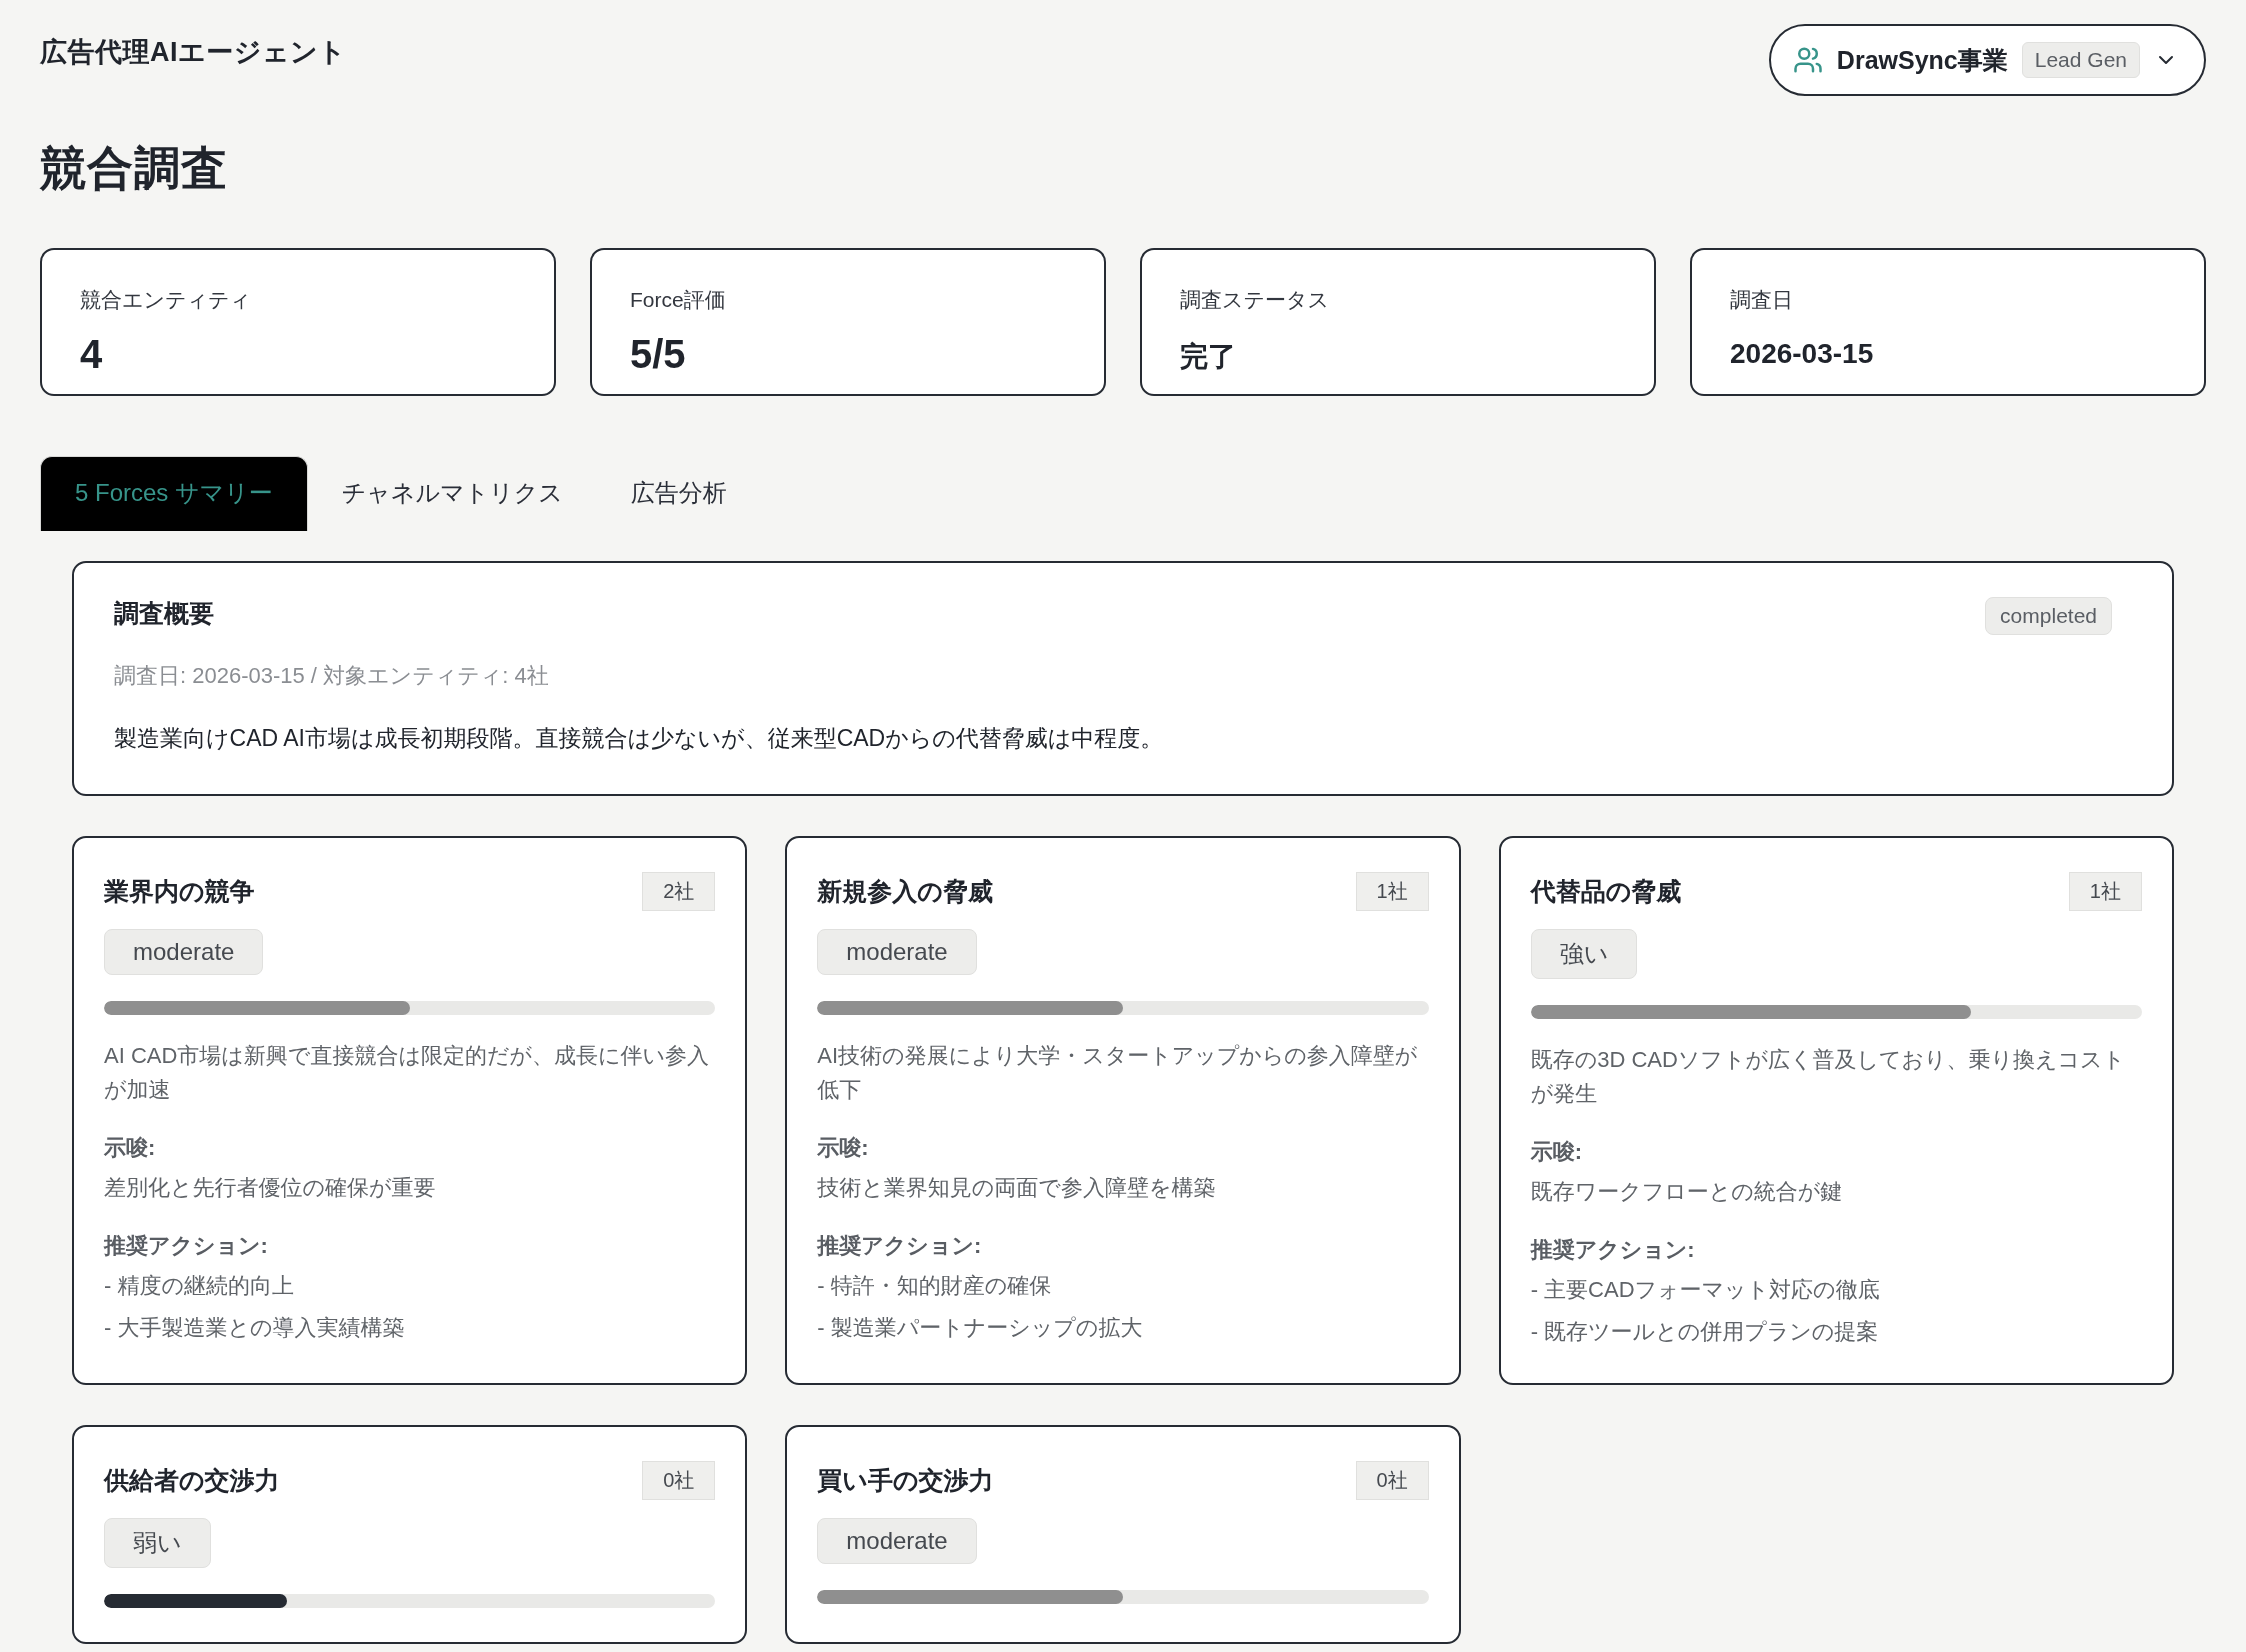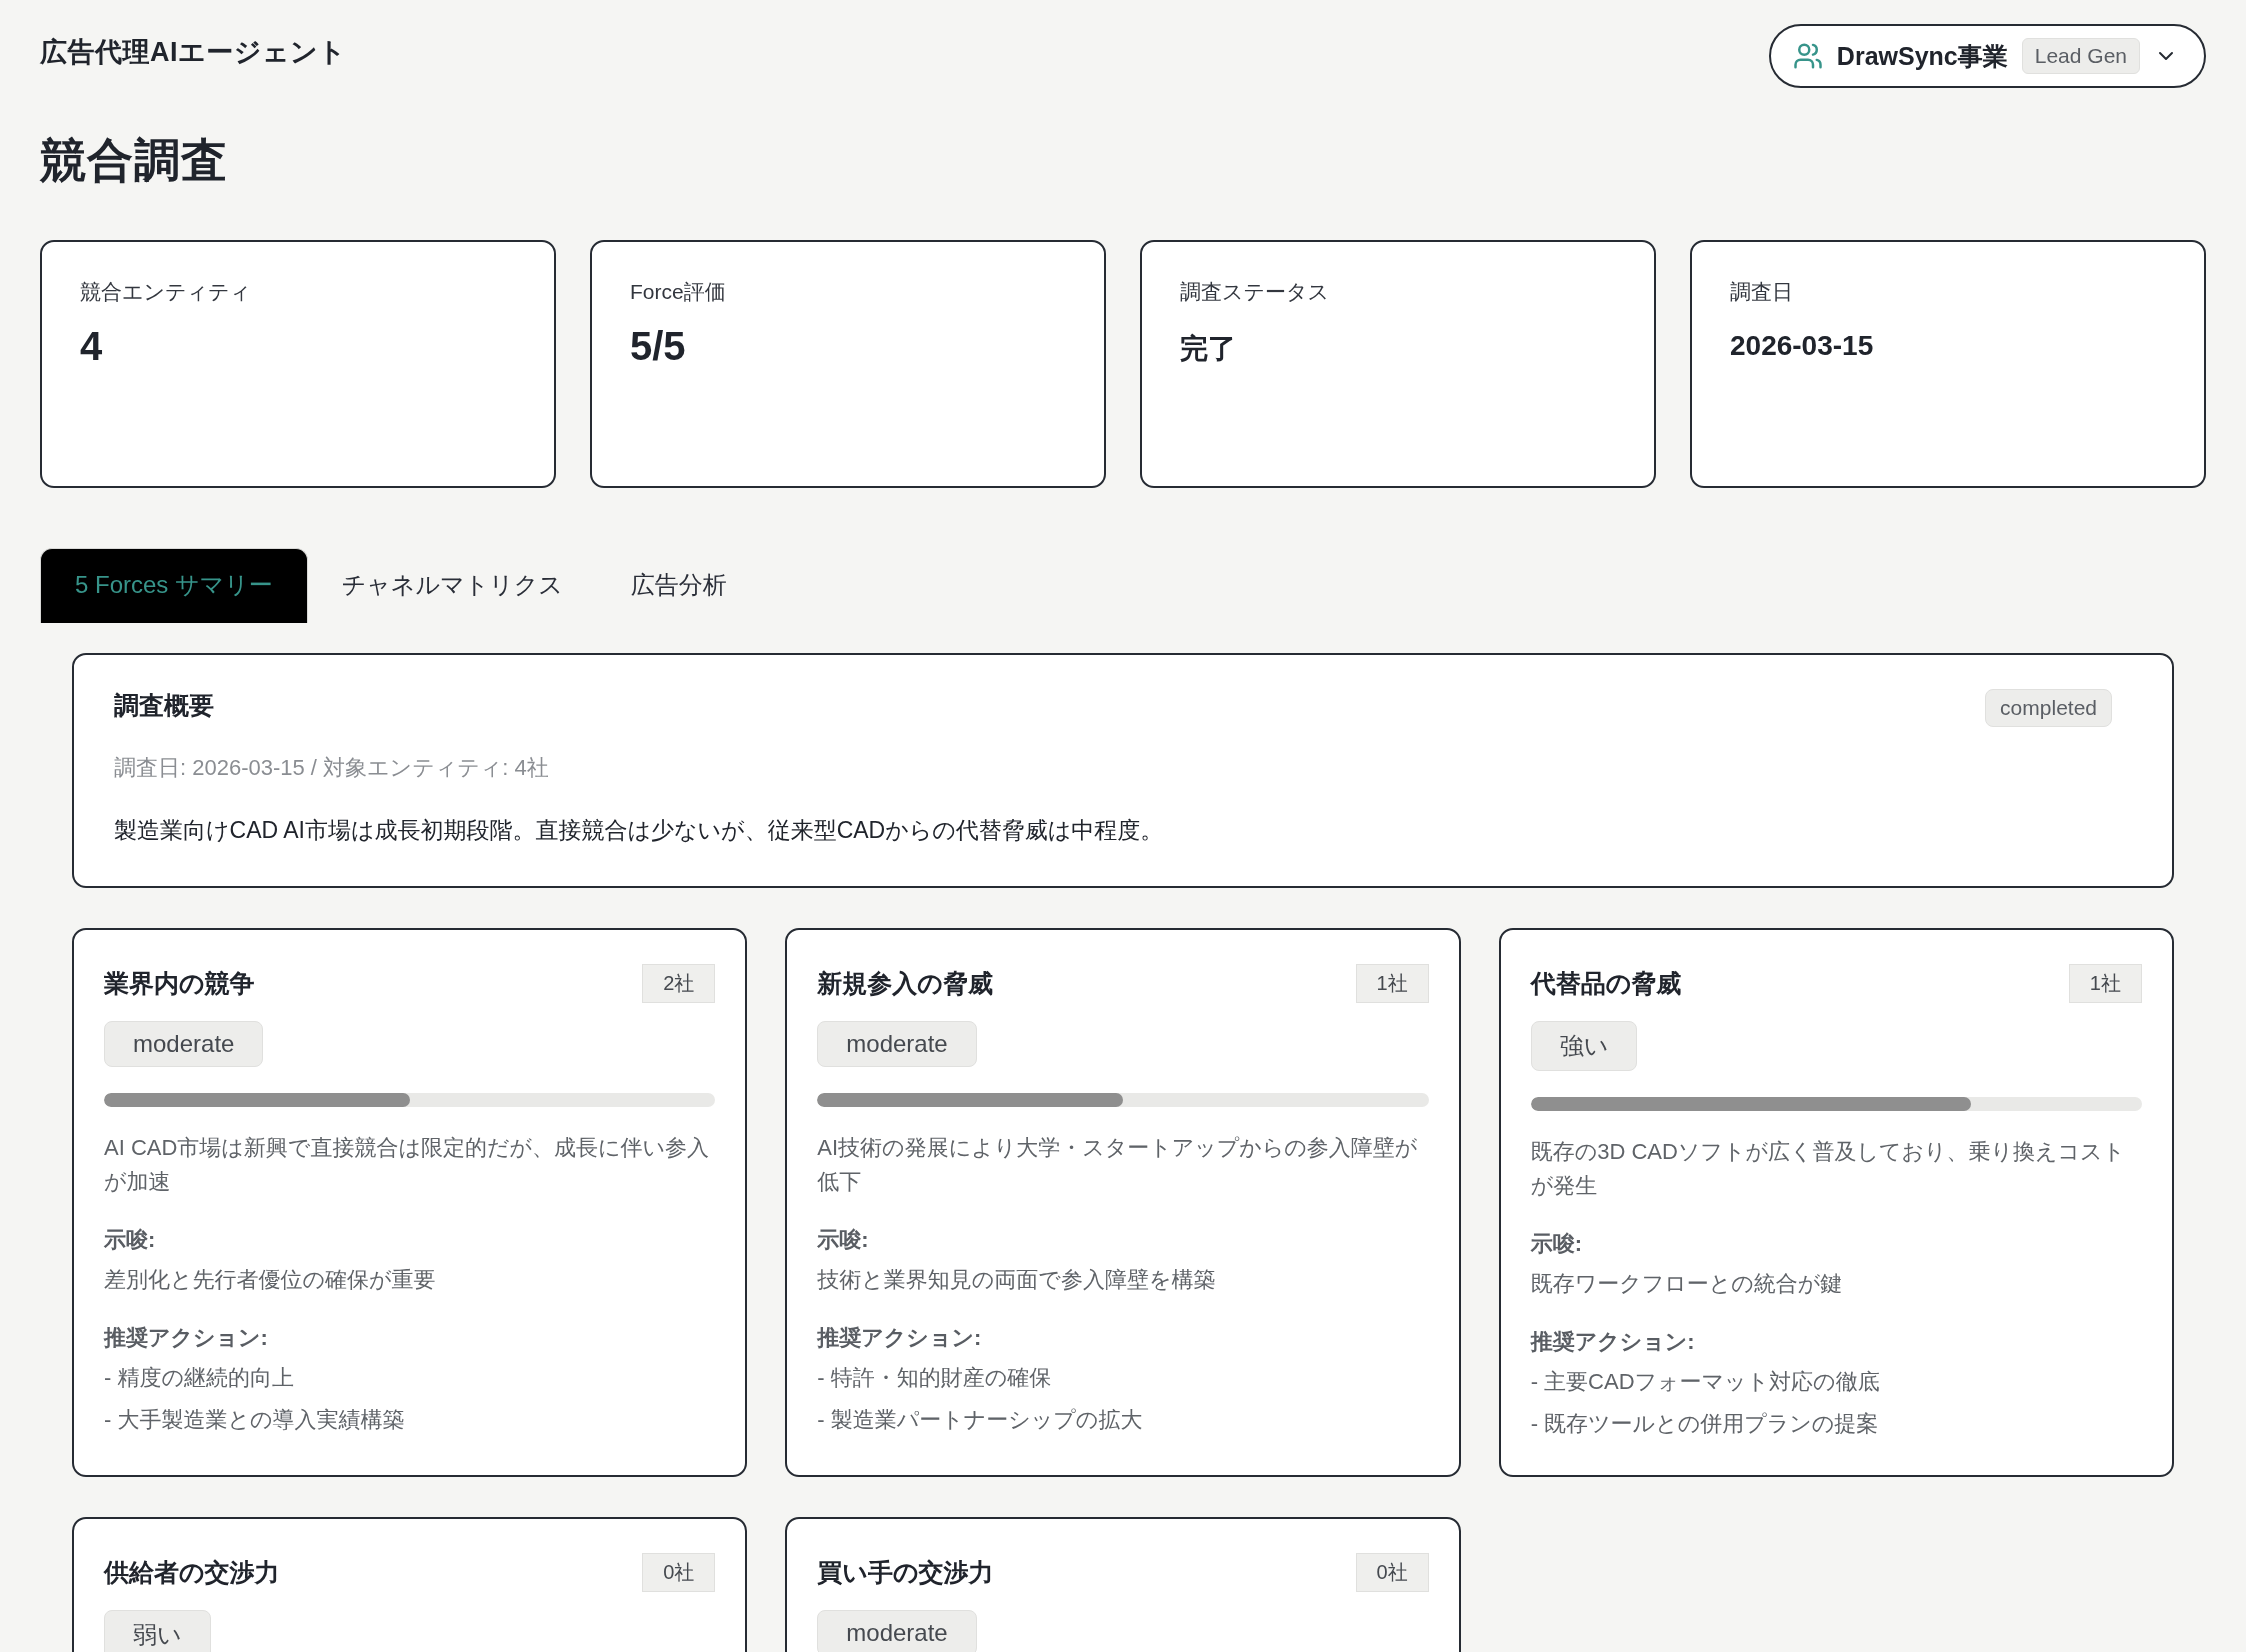--- a/index.html
+++ b/index.html
@@ -10,38 +10,38 @@
     color: #20242c;
   }
   .page { padding: 24px 40px 0 40px; }
 
   
   .topbar { display: flex; align-items: flex-start; justify-content: space-between; }
   .app-title { font-size: 27px; font-weight: bold; letter-spacing: .5px; padding-top: 10px; }
   .workspace-pill {
     display: inline-flex; align-items: center; gap: 14px;
     background: #ffffff; border: 2px solid #262b33; border-radius: 999px;
-    padding: 12px 26px 12px 22px; height: 64px; cursor: pointer;
+    padding: 12px 26px 12px 22px; height: 72px; cursor: pointer;
     font-family: inherit;
   }
   .workspace-pill .ws-name { font-size: 25px; font-weight: bold; color: #20242c; }
   .pill-badge {
     background: #ededeb; border: 1px solid #e0e0de; border-radius: 6px;
     padding: 5px 12px; font-size: 21px; color: #5a5e64;
   }
   .icon svg { display: block; }
 
   
   .page-heading { font-size: 46px; font-weight: bold; margin: 42px 0 48px 0; letter-spacing: 1px; }
 
   
   .stats { display: grid; grid-template-columns: repeat(4, 1fr); gap: 34px; }
   .stat-card {
     background: #ffffff; border: 2px solid #262b33; border-radius: 14px;
-    height: 248px; padding: 36px 38px;
+    height: 148px; padding: 36px 38px;
   }
   .stat-label { font-size: 21px; color: #33373f; }
   .stat-value-lg { font-size: 40px; font-weight: bold; margin-top: 18px; }
   .stat-value-md { font-size: 28px; font-weight: bold; margin-top: 24px; }
 
   
   .tabs { display: flex; margin-top: 60px; }
   .tab {
     border: none; background: transparent; cursor: pointer;
     font-family: inherit; font-size: 24px; color: #2a2e38;

